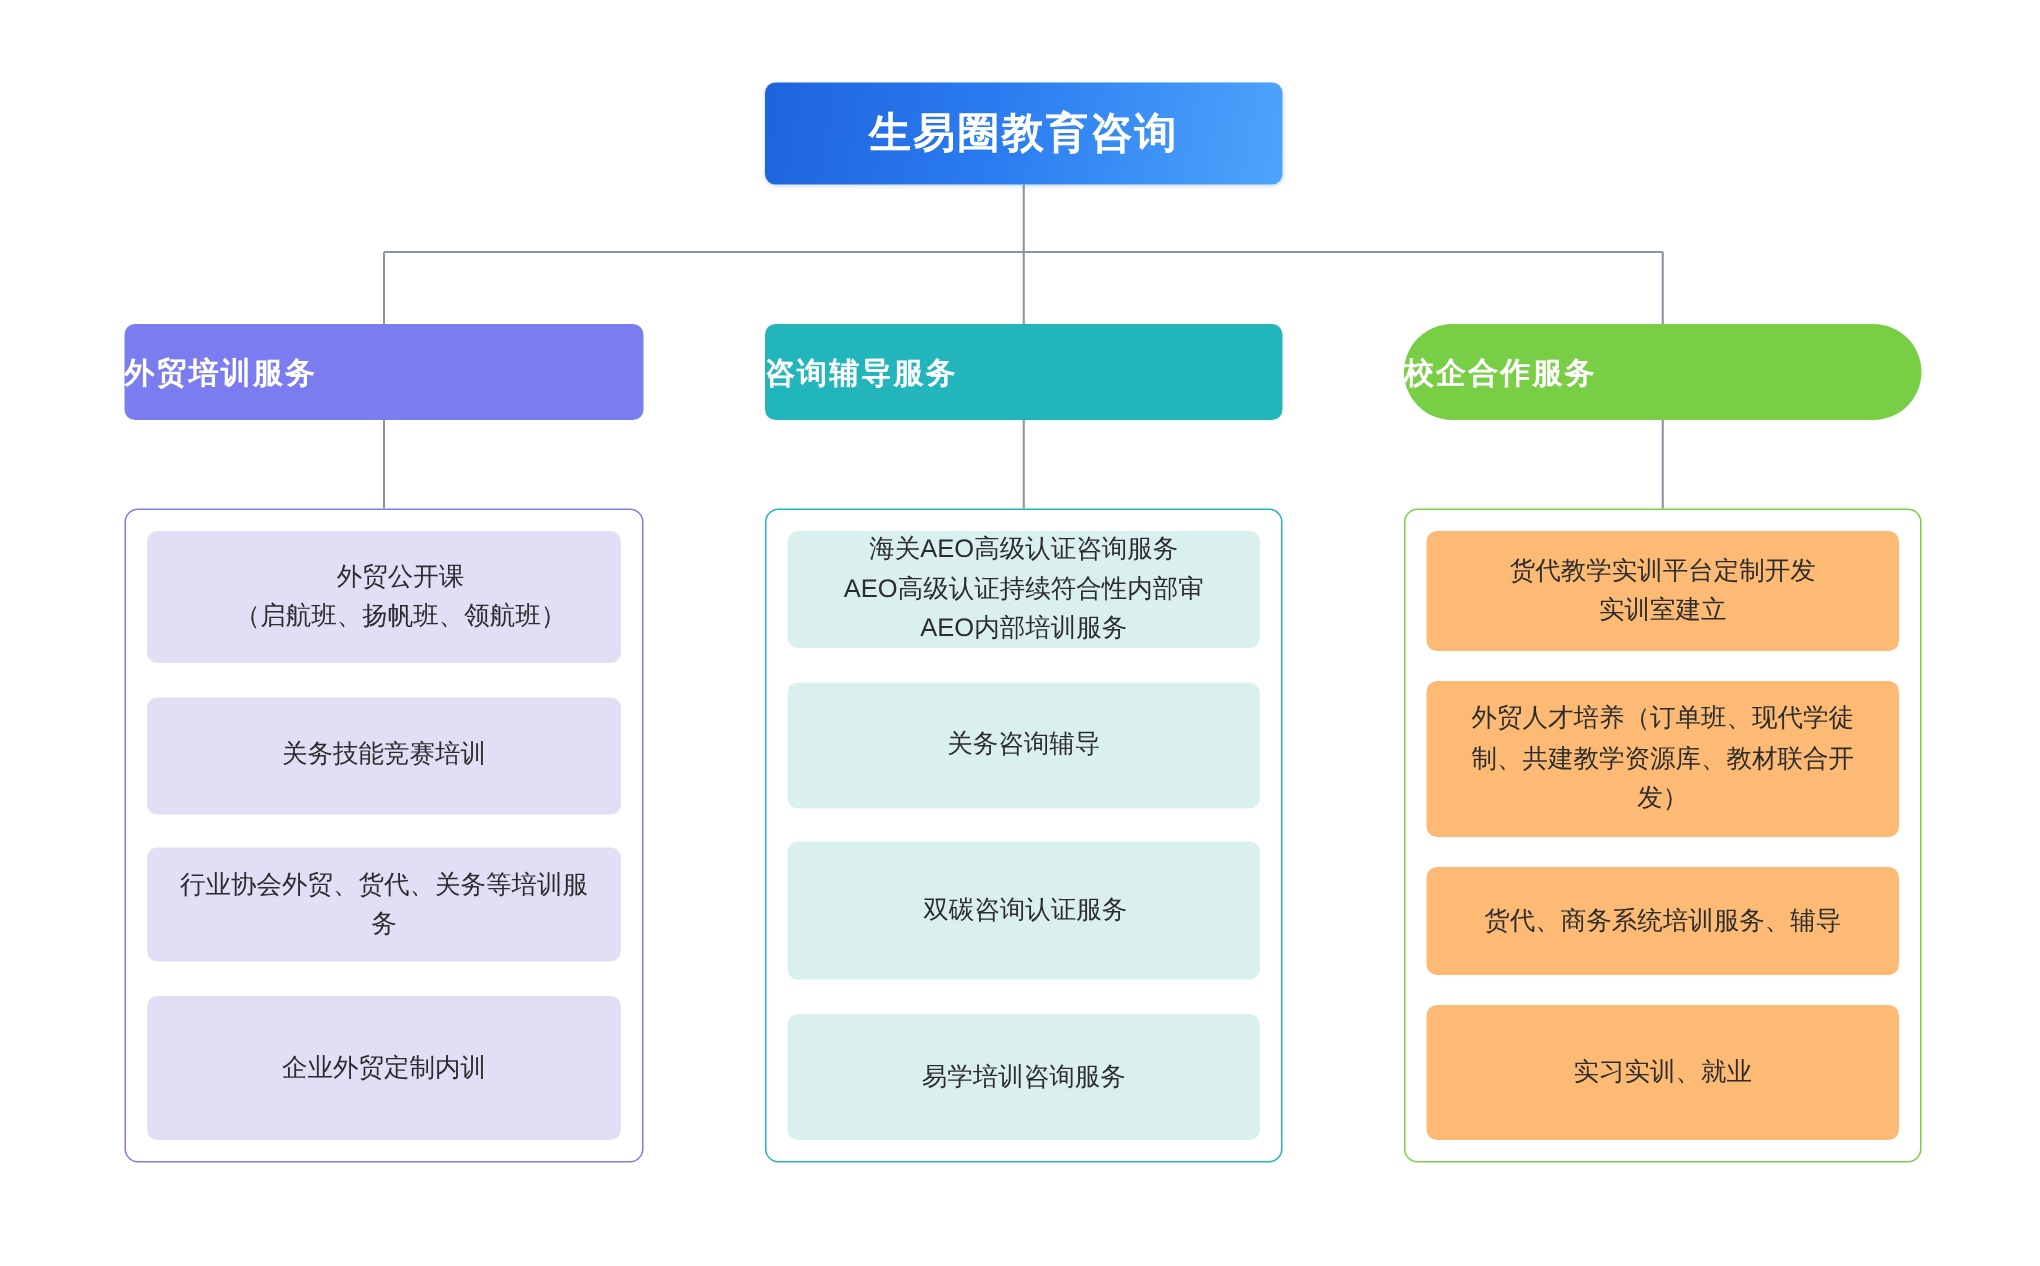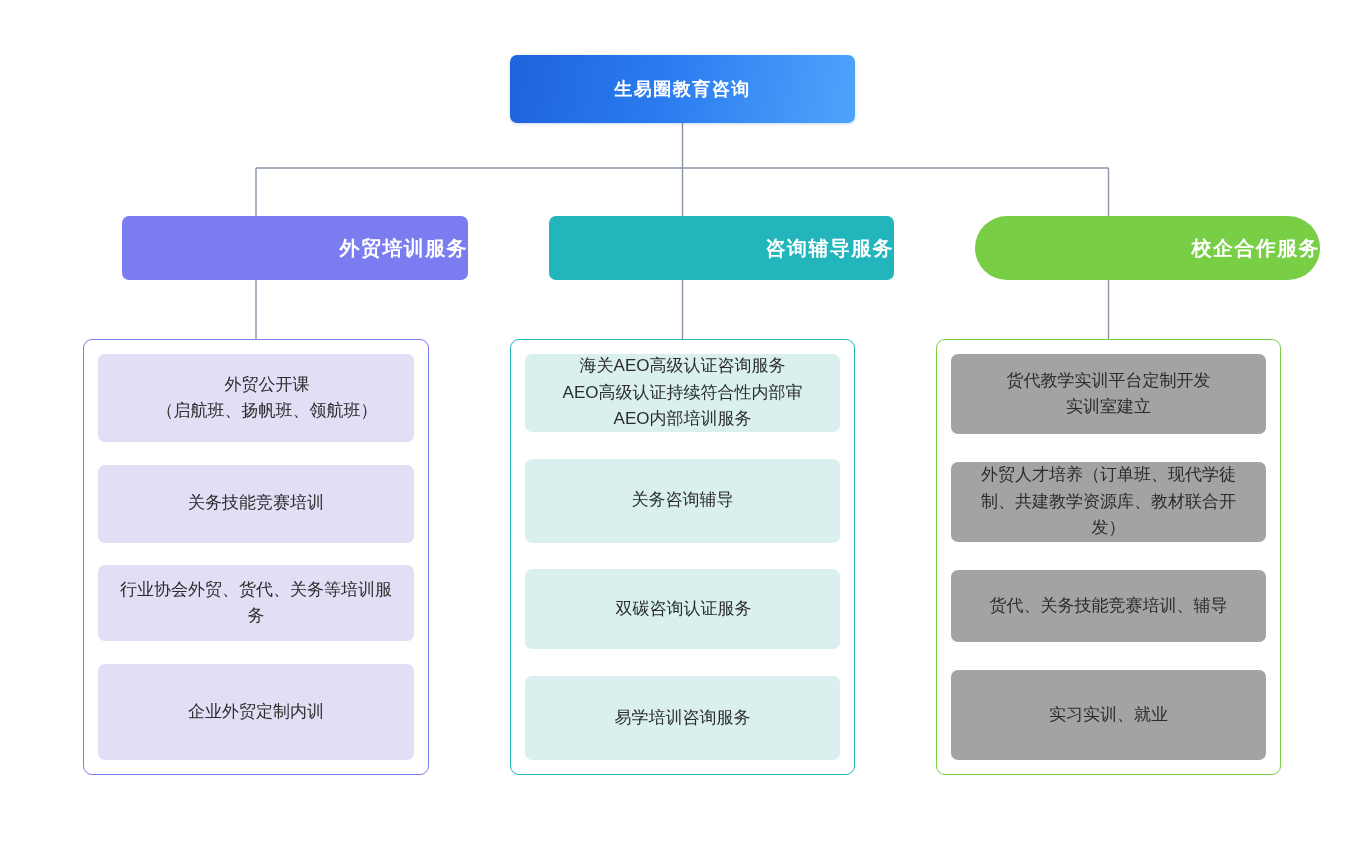--- a/index.html
+++ b/index.html
@@ -39,36 +39,35 @@
     height: 68px;
     border-radius: 7px;
     background: linear-gradient(100deg, #1e63dd 0%, #2b7cf0 45%, #4ea4fb 100%);
     display: flex;
     align-items: center;
     justify-content: center;
     box-shadow: 0 1px 3px rgba(30, 99, 221, 0.25);
   }
   .root-node .node-title {
     color: #ffffff;
-    font-size: 18px;
+    font-size: 28px;
     font-weight: bold;
     letter-spacing: 1.5px;
     font-family: Liberation Mono, monospace;
   }
 
   
   .branch-header {
     position: absolute;
     top: 216px;
     height: 64px;
     border-radius: 7px;
     display: flex;
     align-items: center;
-    justify-content: flex-end;
-    margin-left: 39px;
+    justify-content: flex-start;
   }
   .branch-header .node-title {
     color: #ffffff;
     font-size: 20px;
     font-weight: bold;
     letter-spacing: 1.4px;
   }
   .branch-header.col-0 { left: 83px;  width: 346px; background: #7b7cf0; }
   .branch-header.col-1 { left: 510px; width: 345px; background: #22b5bb; }
   .branch-header.col-2 { left: 936px; width: 345px; background: #78cf46; border-radius: 32px; }
@@ -102,35 +101,35 @@
     padding: 10px 14px;
   }
   .leaf-text {
     font-size: 17px;
     line-height: 1.55;
     color: #2c2c2c;
     white-space: pre-line;
   }
   .branch-box.col-0 .leaf-card { background: #e1def6; }
   .branch-box.col-1 .leaf-card { background: #d9f0ef; }
-  .branch-box.col-2 .leaf-card { background: #a3a3a3; }
+  .branch-box.col-2 .leaf-card { background: #fdba74; }
 
   
   .branch-box.col-0 .leaf-card:nth-child(1) { height: 88px; padding-left: 36px; }
   .branch-box.col-0 .leaf-card:nth-child(2) { height: 78px; }
   .branch-box.col-0 .leaf-card:nth-child(3) { height: 76px; }
   .branch-box.col-0 .leaf-card:nth-child(4) { height: 96px; }
 
   .branch-box.col-1 .leaf-card:nth-child(1) { height: 78px; }
   .branch-box.col-1 .leaf-card:nth-child(2) { height: 84px; }
-  .branch-box.col-1 .leaf-card:nth-child(3) { height: 80px; padding-left: 16px; }
+  .branch-box.col-1 .leaf-card:nth-child(3) { height: 92px; padding-left: 16px; }
   .branch-box.col-1 .leaf-card:nth-child(4) { height: 84px; }
 
   .branch-box.col-2 .leaf-card:nth-child(1) { height: 80px; }
-  .branch-box.col-2 .leaf-card:nth-child(2) { height: 80px; }
+  .branch-box.col-2 .leaf-card:nth-child(2) { height: 104px; }
   .branch-box.col-2 .leaf-card:nth-child(3) { height: 72px; }
   .branch-box.col-2 .leaf-card:nth-child(4) { height: 90px; }
 </style>
 </head>
 <body>
 
 <div id="chart-root">
 
   <svg class="connectors" viewBox="0 0 1360 844" width="1360" height="844" aria-hidden="true">
 
@@ -196,20 +195,20 @@
 
   <div class="branch-box col-2">
     <div class="leaf-card">
       <span class="leaf-text">货代教学实训平台定制开发
 实训室建立</span>
     </div>
     <div class="leaf-card">
       <span class="leaf-text">外贸人才培养（订单班、现代学徒制、共建教学资源库、教材联合开发）</span>
     </div>
     <div class="leaf-card">
-      <span class="leaf-text">货代、关务技能竞赛培训、辅导</span>
+      <span class="leaf-text">货代、商务系统培训服务、辅导</span>
     </div>
     <div class="leaf-card">
       <span class="leaf-text">实习实训、就业</span>
     </div>
   </div>
 
 </div>
 
 </body></html>

